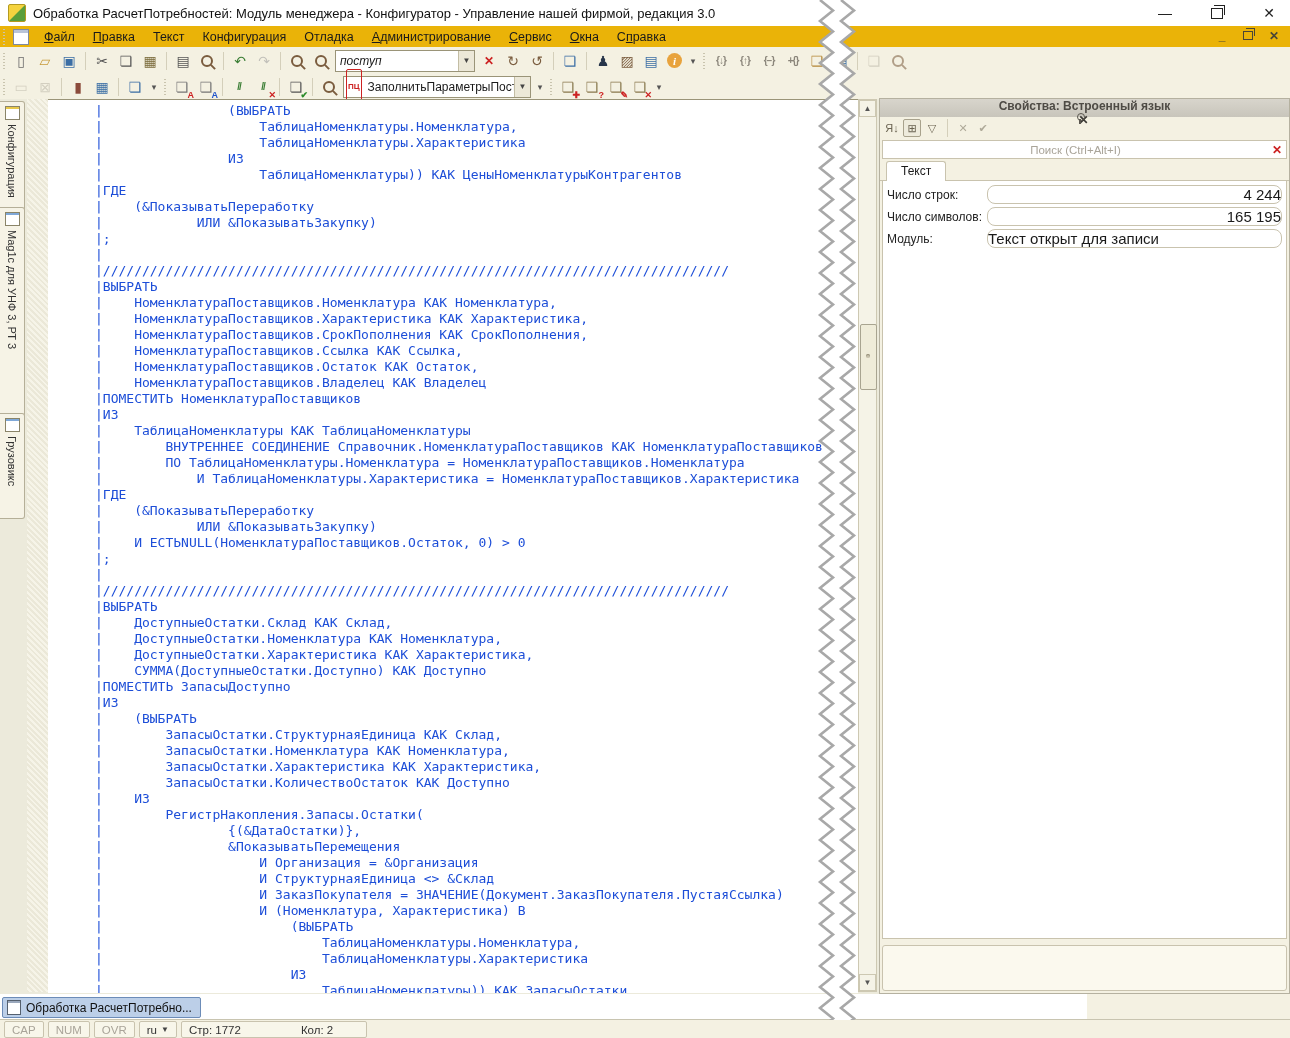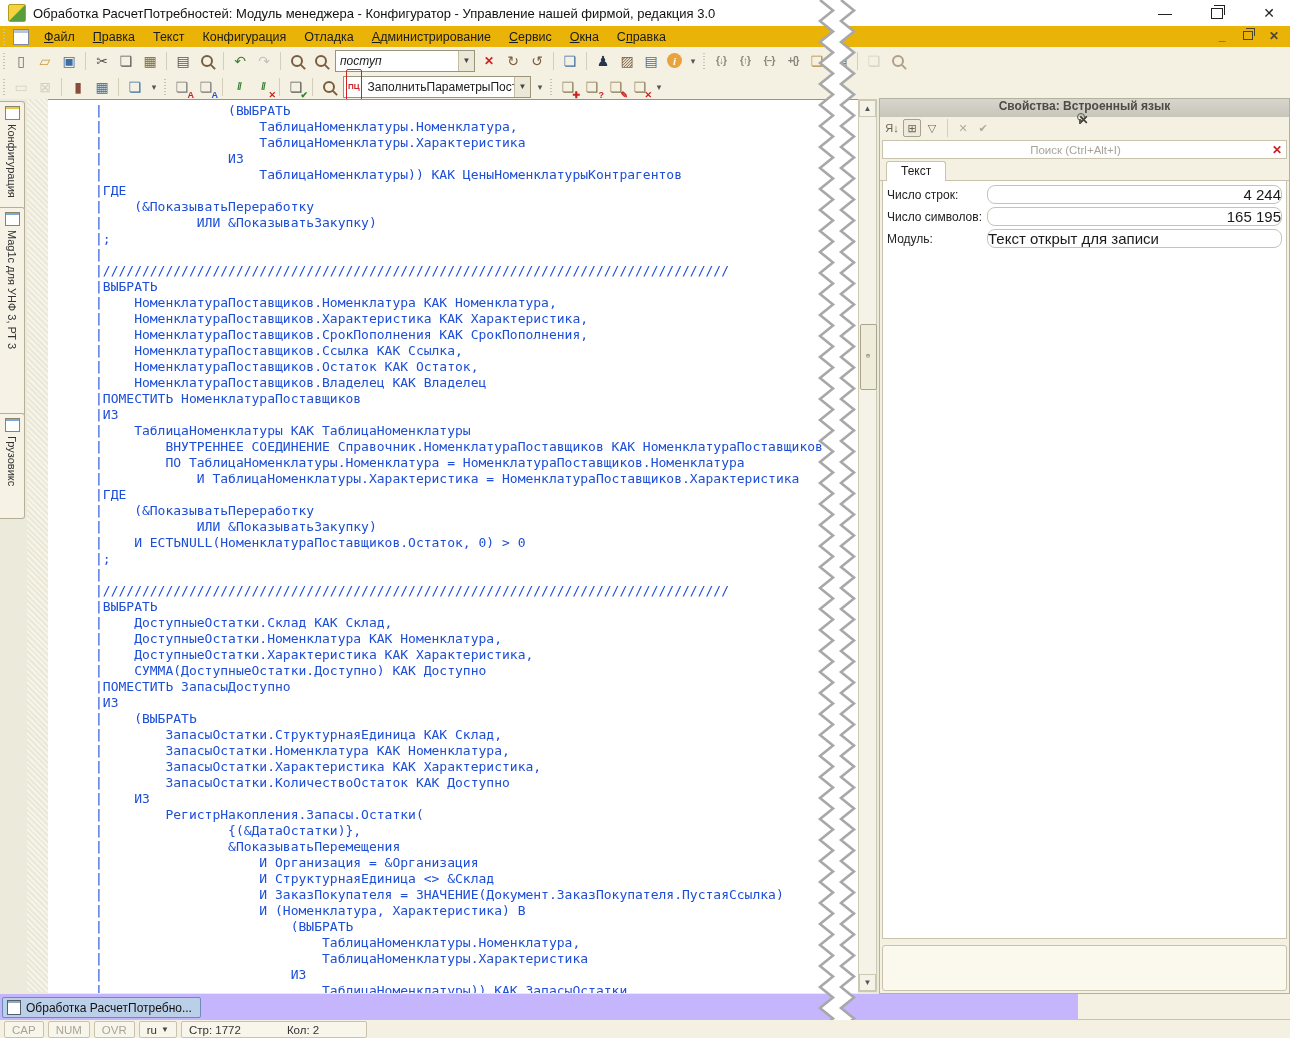--- a/index.html
+++ b/index.html
@@ -111,36 +111,36 @@
         padding:2px 14px 3px;font-size:12px;position:relative;top:1px;}
   .pbody{flex:1;background:#fff;border:1px solid #c9c3ae;border-top:none;margin:0 2px;
          padding:4px 4px;overflow:hidden;}
   .prow{display:flex;align-items:center;margin-bottom:3px;}
   .plabel{width:100px;font-size:12px;color:#222;flex:none;}
   .pval{flex:1;height:15px;border:1px solid #c9c3ae;border-radius:8px;font-size:15px;
         line-height:15px;padding:1px 0;background:#fff;}
   .pval.right{text-align:right;}
   .pdesc{height:44px;margin:6px 2px 2px;background:#fbf9ee;border:1px solid #c9c3ae;border-radius:3px;}
   
-  .tabsrow{position:absolute;left:0;top:994px;width:1078px;height:25px;background:#c4b5fd;}
+  .tabsrow{position:absolute;left:0;top:994px;width:1078px;height:25px;background:#ffffff;padding-left:9px;}
   .wintab{position:absolute;left:2px;top:3px;height:19px;background:#bccfe8;
           border:1px solid #6c8cb8;border-radius:2px;display:flex;align-items:center;
           padding:0 8px 0 4px;font-size:12px;color:#111;}
   .wintab .ticon2{width:12px;height:13px;border:1px solid #55606e;background:#fff;margin-right:5px;
           box-shadow:inset 0 2px 0 #9aa8bc;}
   
   .statusbar{position:absolute;left:0;top:1019px;width:1290px;height:19px;background:#f4f1e2;
              border-top:1px solid #c8c4b0;display:flex;align-items:center;font-size:12px;}
   .hint{padding-left:6px;color:#333;flex:1;}
   .sbox{height:15px;border:1px solid #c9c3ae;background:#f8f6ea;border-radius:2px;margin-left:4px;
         display:flex;align-items:center;justify-content:center;font-size:11.5px;color:#a9a499;
         padding:0 7px;}
   .sbox.on{color:#333;}
   .sbox.lang{gap:4px;}
-  .sbox.lc{width:170px;justify-content:flex-start;gap:46px;color:#333;margin-right:20px;}
+  .sbox.lc{width:170px;justify-content:flex-start;gap:60px;color:#333;margin-right:20px;}
   .carret{font-size:8px;color:#444;}
   
   .tear{position:absolute;left:814px;top:0;width:48px;height:1020px;z-index:40;pointer-events:none;}
 </style>
 </head>
 <body>
 
 <div class="app">
 
   <div class="titlebar">

